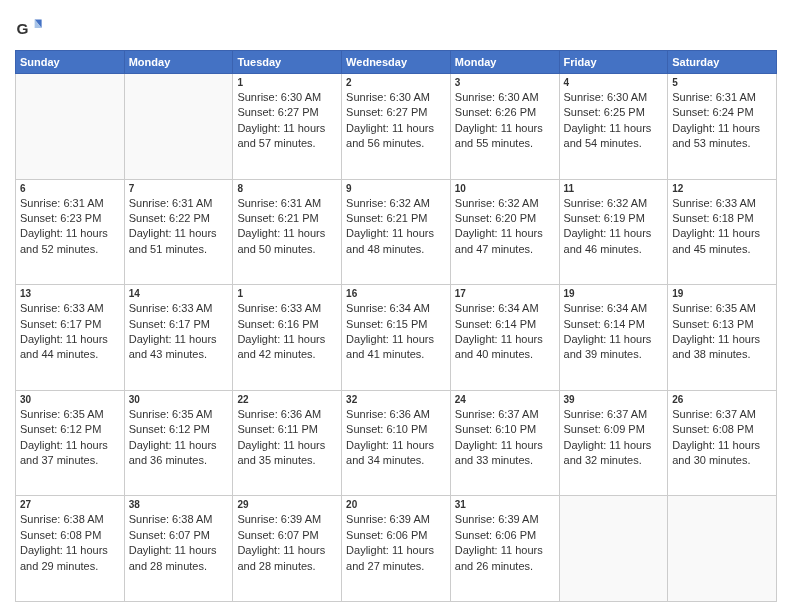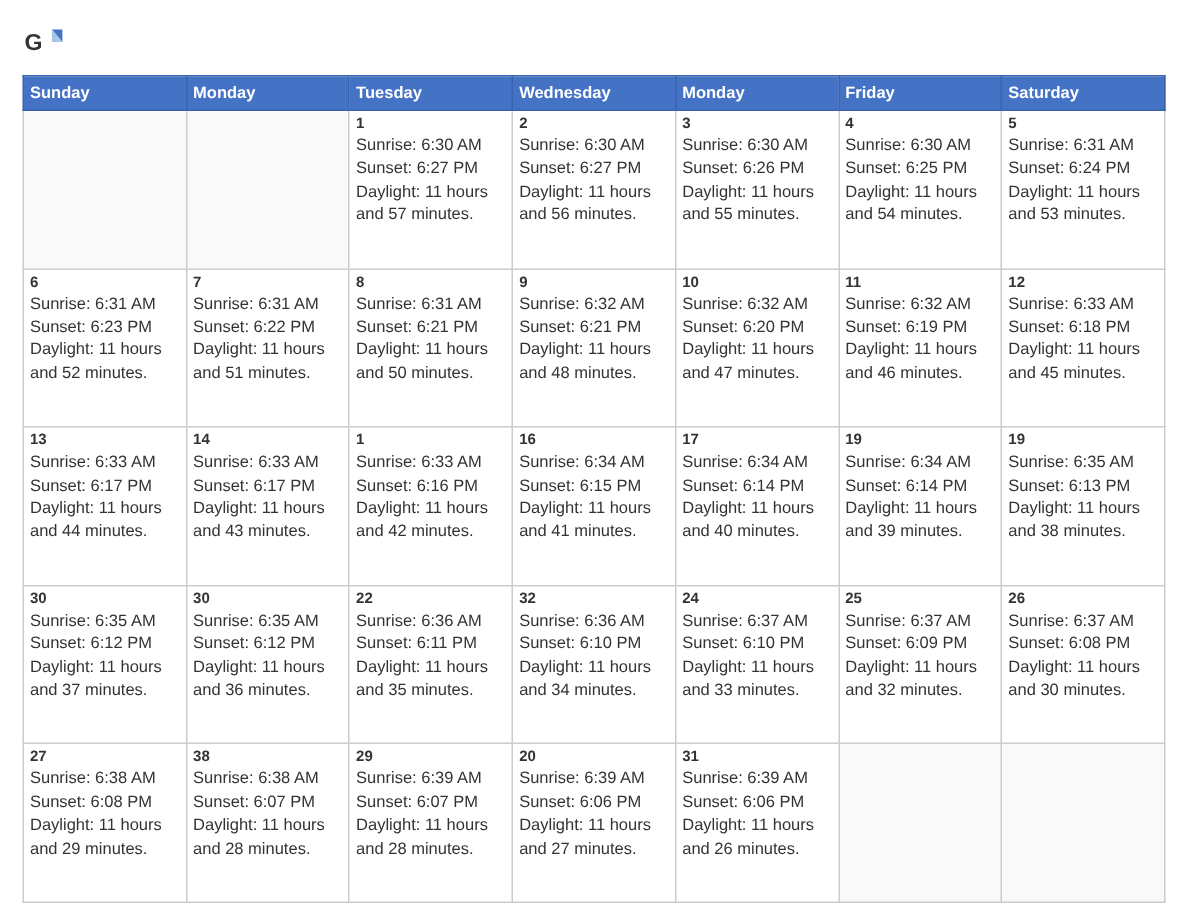--- a/index.html
+++ b/index.html
@@ -279,21 +279,21 @@
 Sunset: 6:10 PM
 Daylight: 11 hours and 34 minutes.</div>
           </td>
           <td>
             <span class="day-num">24</span>
             <div class="day-info" style="white-space: pre-line;">Sunrise: 6:37 AM
 Sunset: 6:10 PM
 Daylight: 11 hours and 33 minutes.</div>
           </td>
           <td>
-            <span class="day-num">25</span>
+            <span class="day-num">39</span>
             <div class="day-info" style="white-space: pre-line;">Sunrise: 6:37 AM
 Sunset: 6:09 PM
 Daylight: 11 hours and 32 minutes.</div>
           </td>
           <td>
             <span class="day-num">26</span>
             <div class="day-info" style="white-space: pre-line;">Sunrise: 6:37 AM
 Sunset: 6:08 PM
 Daylight: 11 hours and 30 minutes.</div>
           </td>

